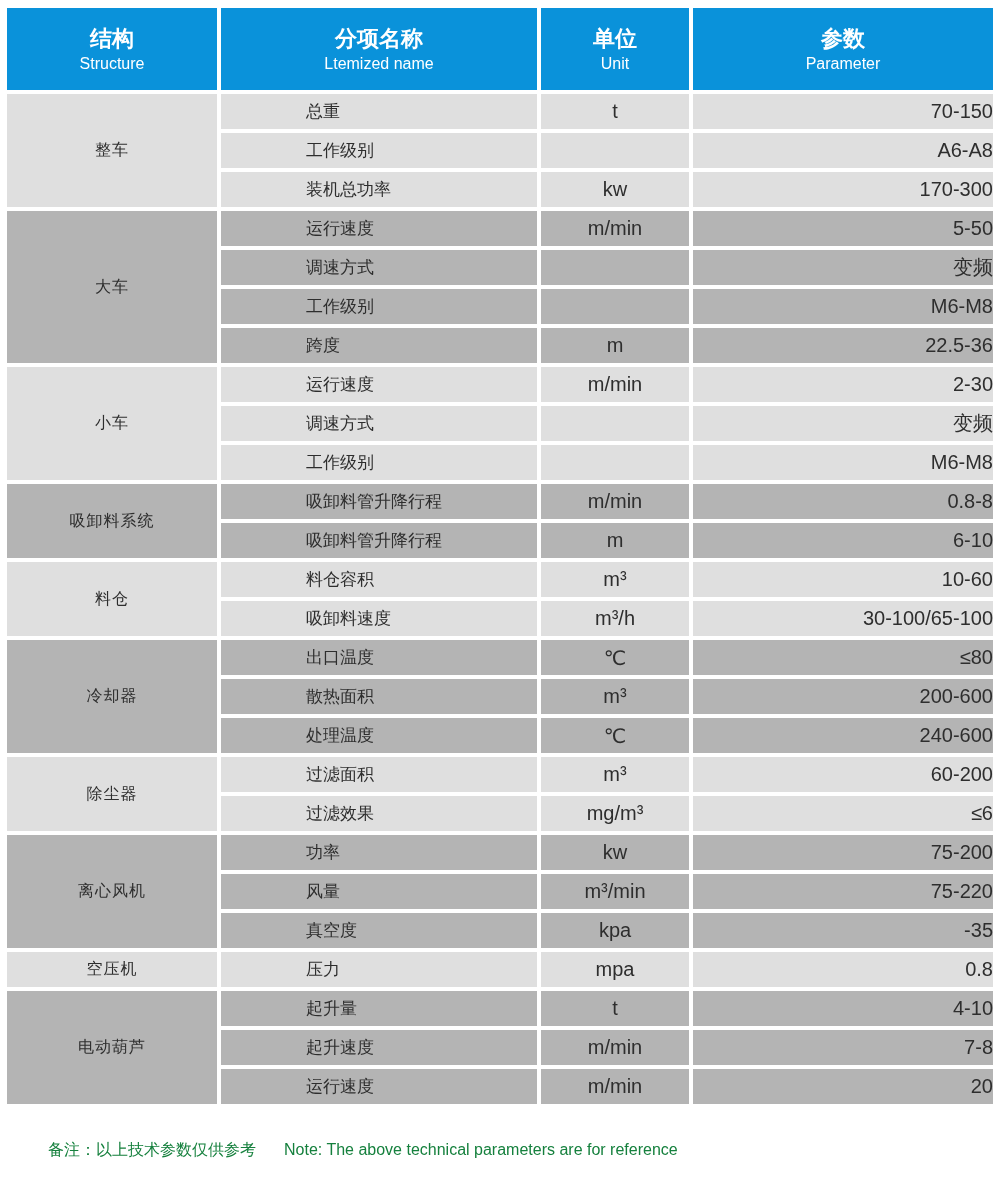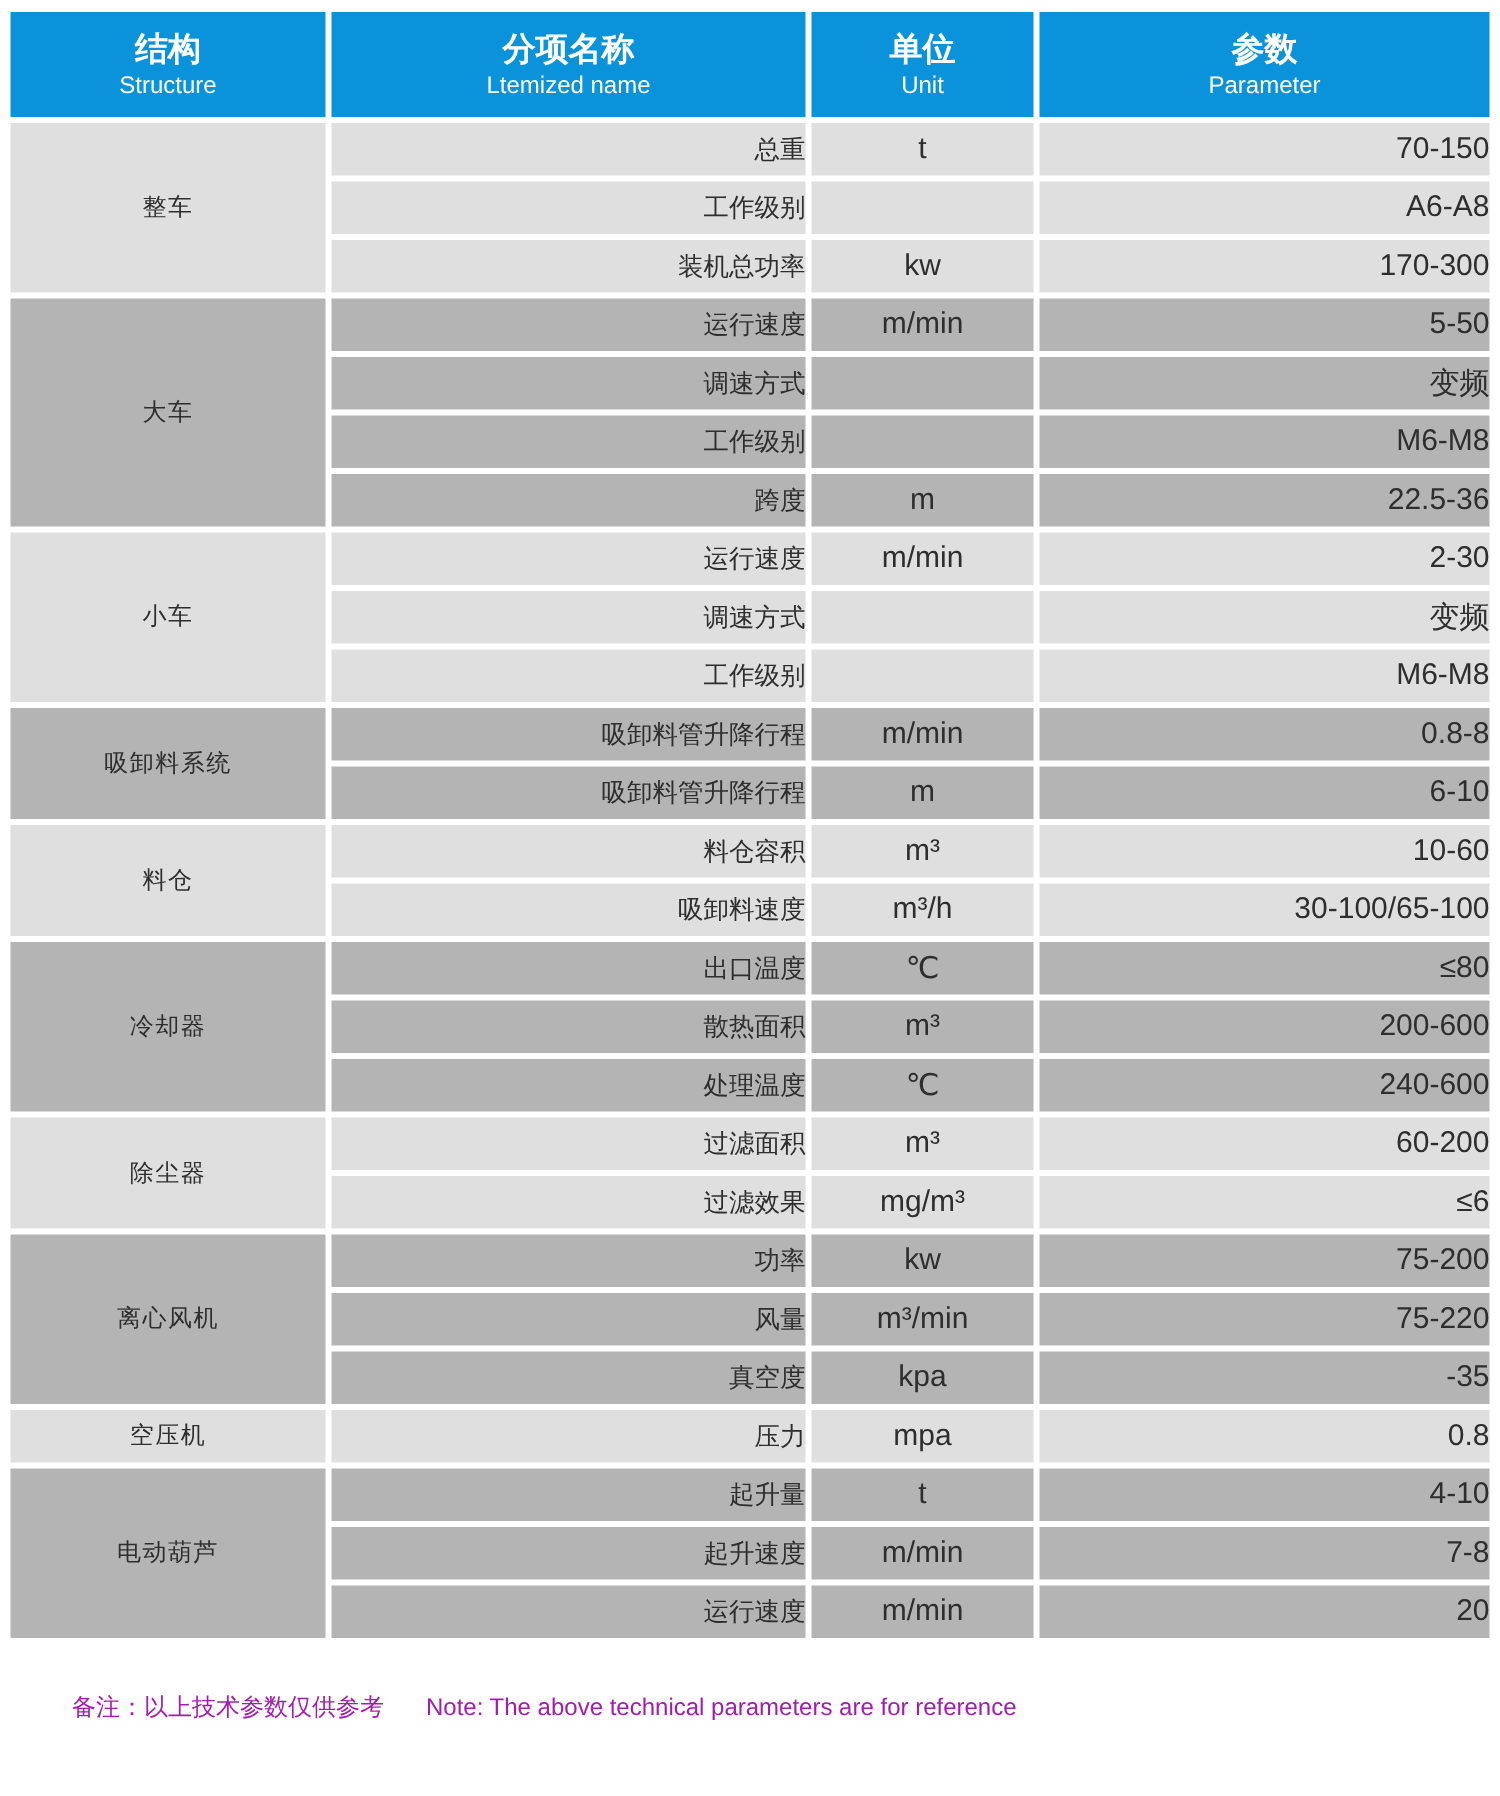--- a/index.html
+++ b/index.html
@@ -19,51 +19,51 @@
     border-spacing:4px;
     table-layout:fixed;
   }
   col.c-structure{width:210px;}
   col.c-name{width:316px;}
   col.c-unit{width:148px;}
   col.c-param{width:300px;}
   th.head{
     background:var(--blue);
     color:#ffffff;
-    height:70px;
+    height:82px;
     text-align:center;
     vertical-align:middle;
     font-weight:normal;
   }
   th.head .zh{font-size:22px;font-weight:bold;line-height:1.35;}
   th.head .en{font-size:16px;font-weight:normal;line-height:1.25;text-align:center;}
   td.cell{
     height:35px;
     vertical-align:middle;
     font-size:20px;
   }
   td.light{background:var(--light);}
   td.dark{background:var(--dark);}
   td.structure{
     text-align:center;
     font-size:16px;
     letter-spacing:1px;
   }
   td.name{
-    text-align:right;
+    text-align:left;
     padding-left:85px;
     font-size:17px;
   }
   td.unit{text-align:center;}
   td.param{text-align:right;}
   .footer{
     margin-top:32px;
     padding-left:48px;
     font-size:16px;
-    color:#a21caf;
+    color:#15803d;
   }
   .footer .zh{margin-right:28px;}
 </style>
 </head>
 <body>
 
 <div class="page">
 
   <table class="spec">
     <colgroup>

